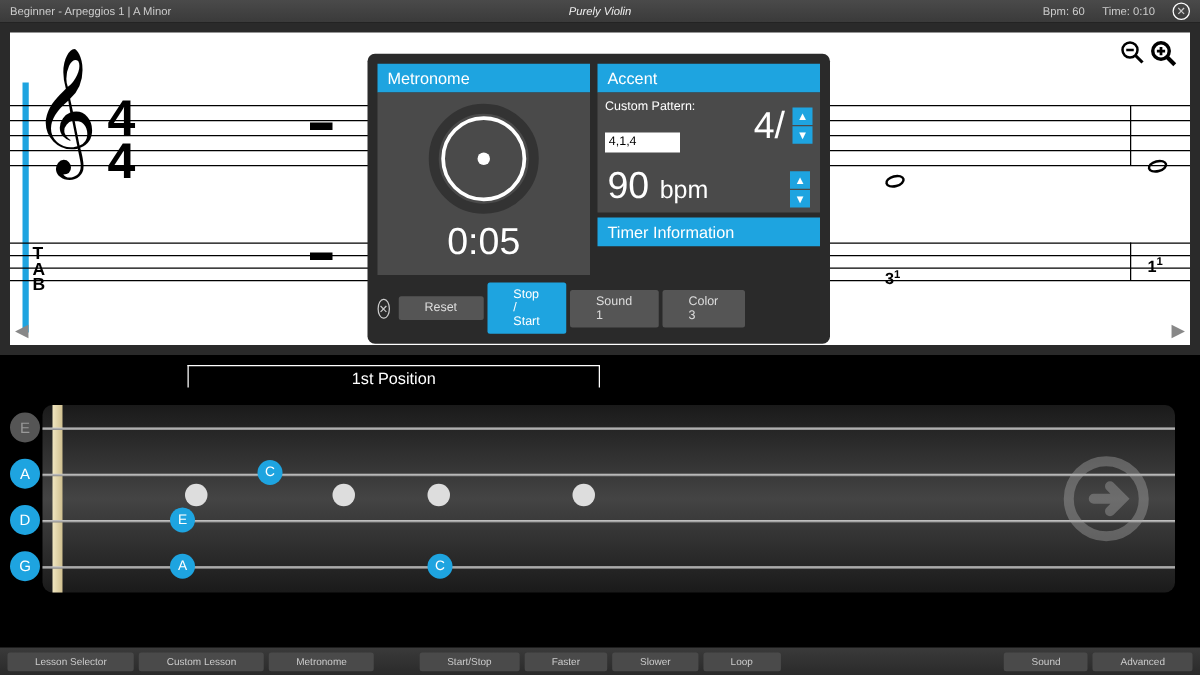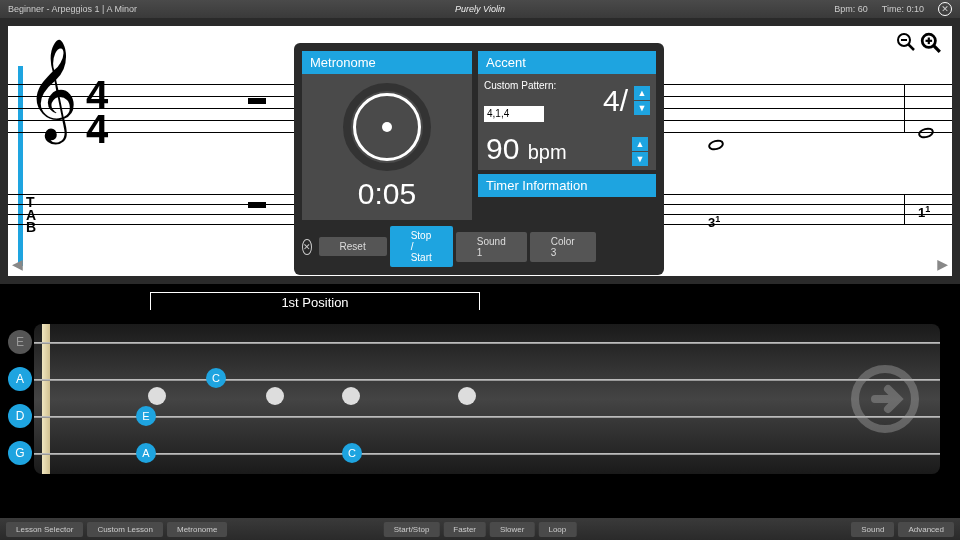--- a/index.html
+++ b/index.html
@@ -71,21 +71,21 @@
 .string.s2{top:132px}
 .string.s3{top:169px}
 .open-note{position:absolute;width:24px;height:24px;border-radius:50%;display:flex;align-items:center;justify-content:center;color:#fff;font-size:12px;left:8px}
 .open-note.on{background:#1ea4e0}
 .open-note.off{background:#555;color:#999}
 .fret-dot{position:absolute;width:20px;height:20px;border-radius:50%;background:#1ea4e0;color:#fff;display:flex;align-items:center;justify-content:center;font-size:11px}
 .white-dot{position:absolute;width:18px;height:18px;border-radius:50%;background:#ddd}
 .arrow-circle{position:absolute;right:40px;top:80px;width:70px;height:70px;opacity:0.4}
 
 .bottombar{position:absolute;bottom:0;left:0;right:0;height:22px;background:linear-gradient(#3a3a3a,#2a2a2a);display:flex;align-items:center;padding:0 6px;gap:4px}
-.bbtn{background:#4a4a4a;color:#ccc;font-size:8px;padding:3px 10px;cursor:pointer;border-radius:2px}
+.bbtn{background:#4a4a4a;color:#ccc;font-size:8px;padding:3px 22px;cursor:pointer;border-radius:2px}
 .bottombar .center{position:absolute;left:50%;transform:translateX(-50%);display:flex;gap:4px}
 .bottombar .right{margin-left:auto;display:flex;gap:4px}
 </style>
 </head>
 <body>
 
 <div class="topbar">
   <span class="title">Beginner - Arpeggios 1  |  A Minor</span>
   <span class="logo">Purely Violin</span>
   <div class="right">

